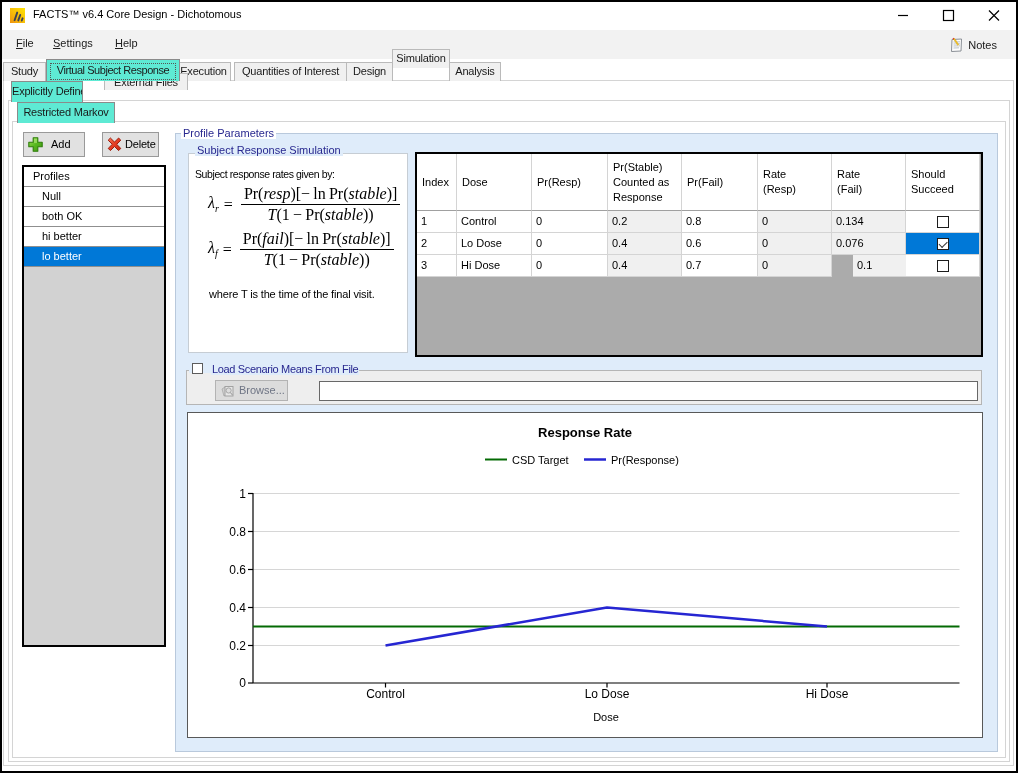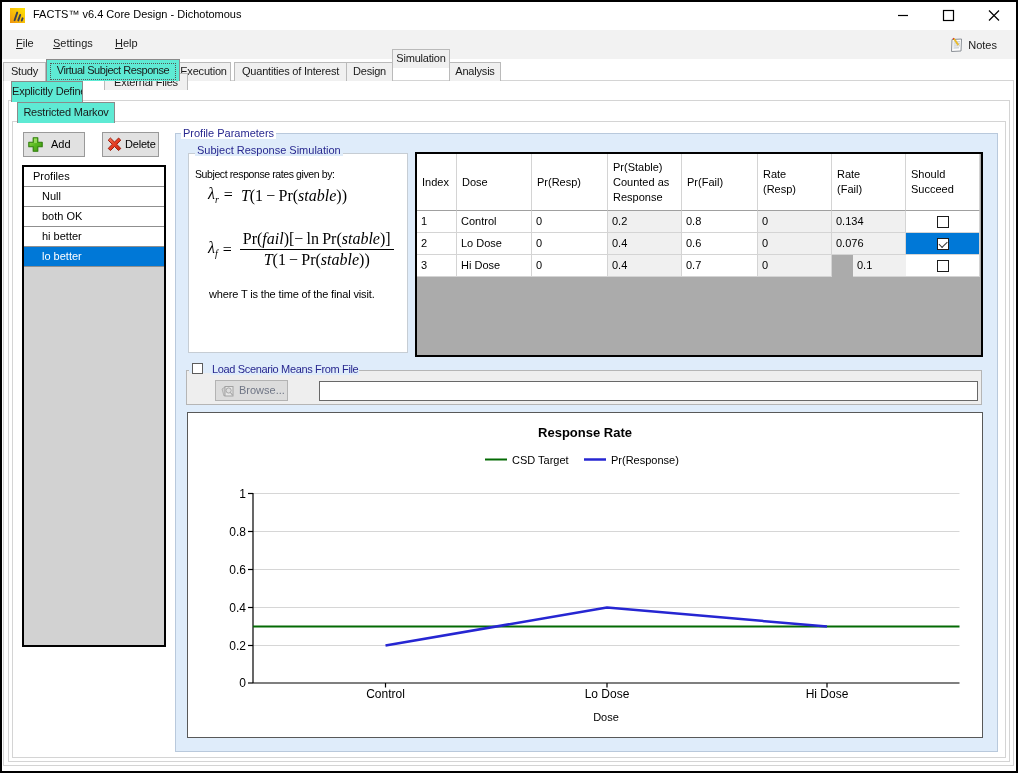--- a/index.html
+++ b/index.html
@@ -156,20 +156,21 @@
 
 <div class="abs" id="srsgroup" style="left:188px; top:153px; width:220px; height:200px; background:#fff; border:1px solid #c6cdd4;"></div>
 <div class="grouplabel" style="left:195px; top:144px; background:#dfecfa; padding:0 2px;">Subject Response Simulation</div>
 <div class="abs" style="left:195px; top:168px; font-size:10.5px; letter-spacing:-0.4px;">Subject response rates given by:</div>
 <div class="abs" style="left:209px; top:288px; font-size:11px; letter-spacing:-0.15px;">where T is the time of the final visit.</div>
 
 <div class="formula" style="left:208px; top:185px;">
   <span class="lam">λ<sub>r</sub></span>
     <span class="eq">=</span>
     <span class="frac">
+      <span class="num">Pr(<i>resp</i>)[− ln Pr(<i>stable</i>)]</span>
       <span class="den"><i>T</i>(1 − Pr(<i>stable</i>))</span>
     </span>
 </div>
 <div class="formula" style="left:208px; top:230px;">
   <span class="lam">λ<sub>f</sub></span>
     <span class="eq">=</span>
     <span class="frac">
       <span class="num">Pr(<i>fail</i>)[− ln Pr(<i>stable</i>)]</span>
       <span class="den"><i>T</i>(1 − Pr(<i>stable</i>))</span>
     </span>

